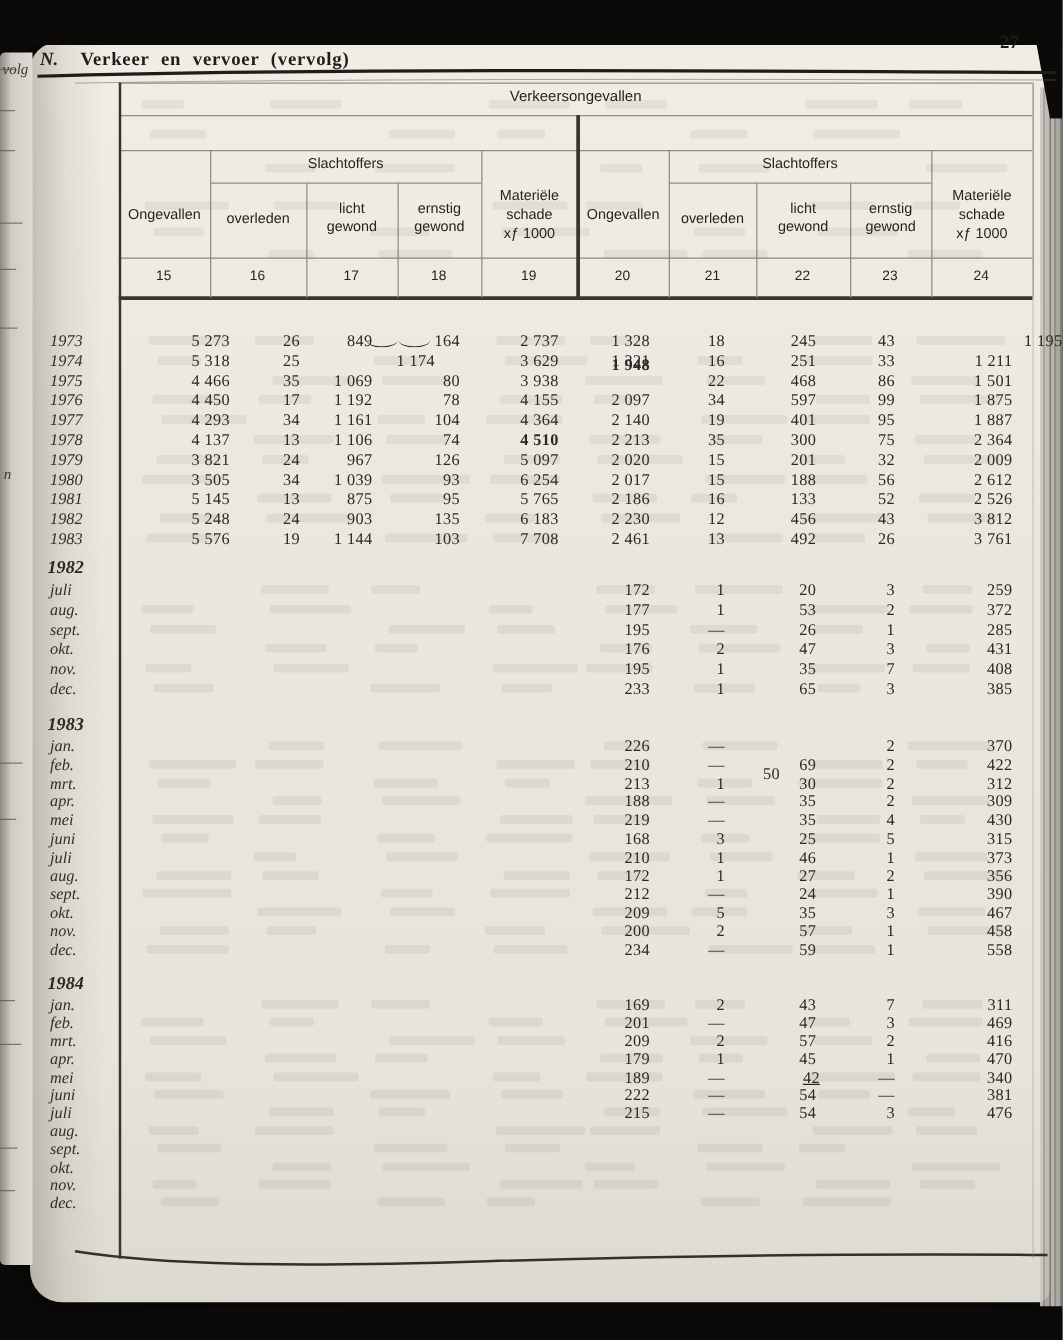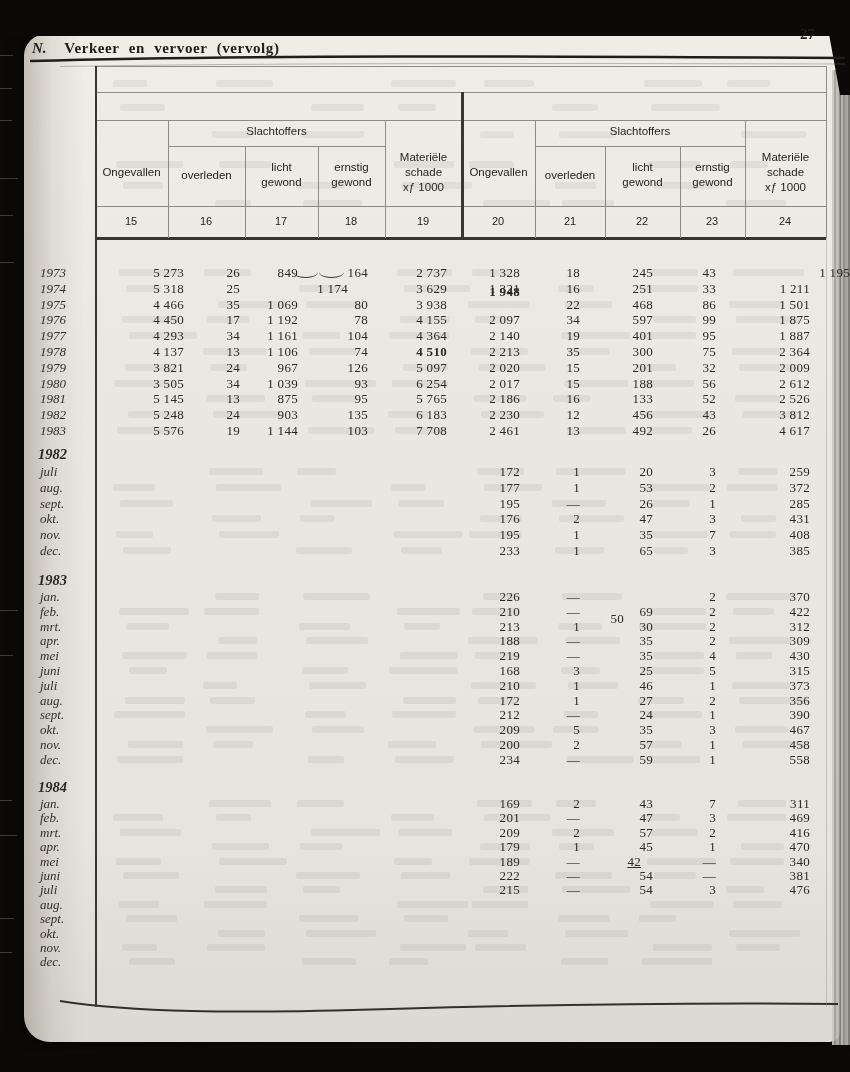--- a/index.html
+++ b/index.html
@@ -40,20 +40,24 @@
   .brace{position:absolute;width:25px;height:6px;border-bottom:1.3px solid #39362f;
          border-radius:0 0 12px 12px/0 0 6px 6px;}
   #title-block span{display:inline-block;}
 </style>
 </head>
 <body>
 
 <div id="canvas">
 
   <div id="page"></div>
+  <div id="prev-page">
+    <span class="spine-txt" style="left:2px;top:6px;">volg</span>
+    <span class="spine-txt" style="left:3px;top:330px;">n</span>
+  </div>
   <div id="stack"></div>
   <div id="top-black"></div>
   <div id="corner-black"></div>
   <div id="bottom-black"></div>
 
   <div class="abs" id="title-block" style="left:32px;top:40px;font-weight:bold;font-size:15px;color:#1f1d18;">
     <span style="font-style:italic;margin-right:14px;">N.</span>
     <span style="letter-spacing:.6px;word-spacing:5px;">Verkeer en vervoer (vervolg)</span>
   </div>
   <div class="abs" style="left:800px;top:26px;font-weight:bold;font-size:15px;color:#1f1d18;">27</div>
@@ -78,20 +82,21 @@
   <div class="vline" style="left:318px;top:146px;width:1px;height:92px;"></div>
   <div class="vline" style="left:385px;top:120px;width:1px;height:118px;"></div>
   <div class="vline dark" style="left:461px;top:92px;width:2.6px;height:146px;"></div>
   <div class="vline" style="left:535px;top:120px;width:1px;height:118px;"></div>
   <div class="vline" style="left:605px;top:146px;width:1px;height:92px;"></div>
   <div class="vline" style="left:680px;top:146px;width:1px;height:92px;"></div>
   <div class="vline" style="left:745px;top:120px;width:1px;height:118px;"></div>
   <div class="vline" style="left:826px;top:66px;width:1px;height:172px;"></div>
   <div class="vline" style="left:826px;top:238px;width:1px;height:769px;opacity:.4;"></div>
 
+  <div class="hdr" style="left:95px;top:70px;width:731px;font-size:12px;">Verkeersongevallen</div>
 
   <div class="hdr" style="left:168px;top:124px;width:217px;">Slachtoffers</div>
   <div class="hdr" style="left:535px;top:124px;width:210px;">Slachtoffers</div>
 
   <div class="hdr" style="left:95px;top:165px;width:73px;">Ongevallen</div>
   <div class="hdr" style="left:168px;top:168px;width:77px;">overleden</div>
   <div class="hdr" style="left:245px;top:160px;width:73px;">
     <div>licht</div>
       <div>gewond</div>
   </div>
@@ -246,21 +251,21 @@
       <div class="rowlabel" style="top:423px;">1983</div>
       <div class="cell" style="left:92px;top:423px;">5 576</div>
       <div class="cell" style="left:148px;top:423px;">19</div>
       <div class="cell" style="left:206px;top:423px;">1 144</div>
       <div class="cell" style="left:276px;top:423px;">103</div>
       <div class="cell" style="left:355px;top:423px;">7 708</div>
       <div class="cell" style="left:428px;top:423px;">2 461</div>
       <div class="cell" style="left:488px;top:423px;">13</div>
       <div class="cell" style="left:561px;top:423px;">492</div>
       <div class="cell" style="left:624px;top:423px;">26</div>
-      <div class="cell" style="left:718px;top:423px;">4 617</div>
+      <div class="cell" style="left:718px;top:423px;">3 761</div>
       <div class="sechead" style="top:446px;">1982</div>
       <div class="rowlabel" style="top:464px;">juli</div>
       <div class="cell" style="left:428px;top:464px;">172</div>
       <div class="cell" style="left:488px;top:464px;">1</div>
       <div class="cell" style="left:561px;top:464px;">20</div>
       <div class="cell" style="left:624px;top:464px;">3</div>
       <div class="cell" style="left:718px;top:464px;">259</div>
       <div class="rowlabel" style="top:479.8px;">aug.</div>
       <div class="cell" style="left:428px;top:479.8px;">177</div>
       <div class="cell" style="left:488px;top:479.8px;">1</div>
@@ -385,21 +390,21 @@
       <div class="cell" style="left:718px;top:824.8px;">416</div>
       <div class="rowlabel" style="top:839.2px;">apr.</div>
       <div class="cell" style="left:428px;top:839.2px;">179</div>
       <div class="cell" style="left:488px;top:839.2px;">1</div>
       <div class="cell" style="left:561px;top:839.2px;">45</div>
       <div class="cell" style="left:624px;top:839.2px;">1</div>
       <div class="cell" style="left:718px;top:839.2px;">470</div>
       <div class="rowlabel" style="top:853.6px;">mei</div>
       <div class="cell" style="left:428px;top:853.6px;">189</div>
       <div class="cell" style="left:488px;top:853.6px;">—</div>
-      <div class="cell" style="left:549px;top:853.6px;text-decoration:underline;">42</div>
+      <div class="cell" style="left:564px;top:853.6px;text-decoration:underline;">42</div>
       <div class="cell" style="left:624px;top:853.6px;">—</div>
       <div class="cell" style="left:718px;top:853.6px;">340</div>
       <div class="rowlabel" style="top:868px;">juni</div>
       <div class="cell" style="left:428px;top:868px;">222</div>
       <div class="cell" style="left:488px;top:868px;">—</div>
       <div class="cell" style="left:561px;top:868px;">54</div>
       <div class="cell" style="left:624px;top:868px;">—</div>
       <div class="cell" style="left:718px;top:868px;">381</div>
       <div class="rowlabel" style="top:882.4px;">juli</div>
       <div class="cell" style="left:428px;top:882.4px;">215</div>

